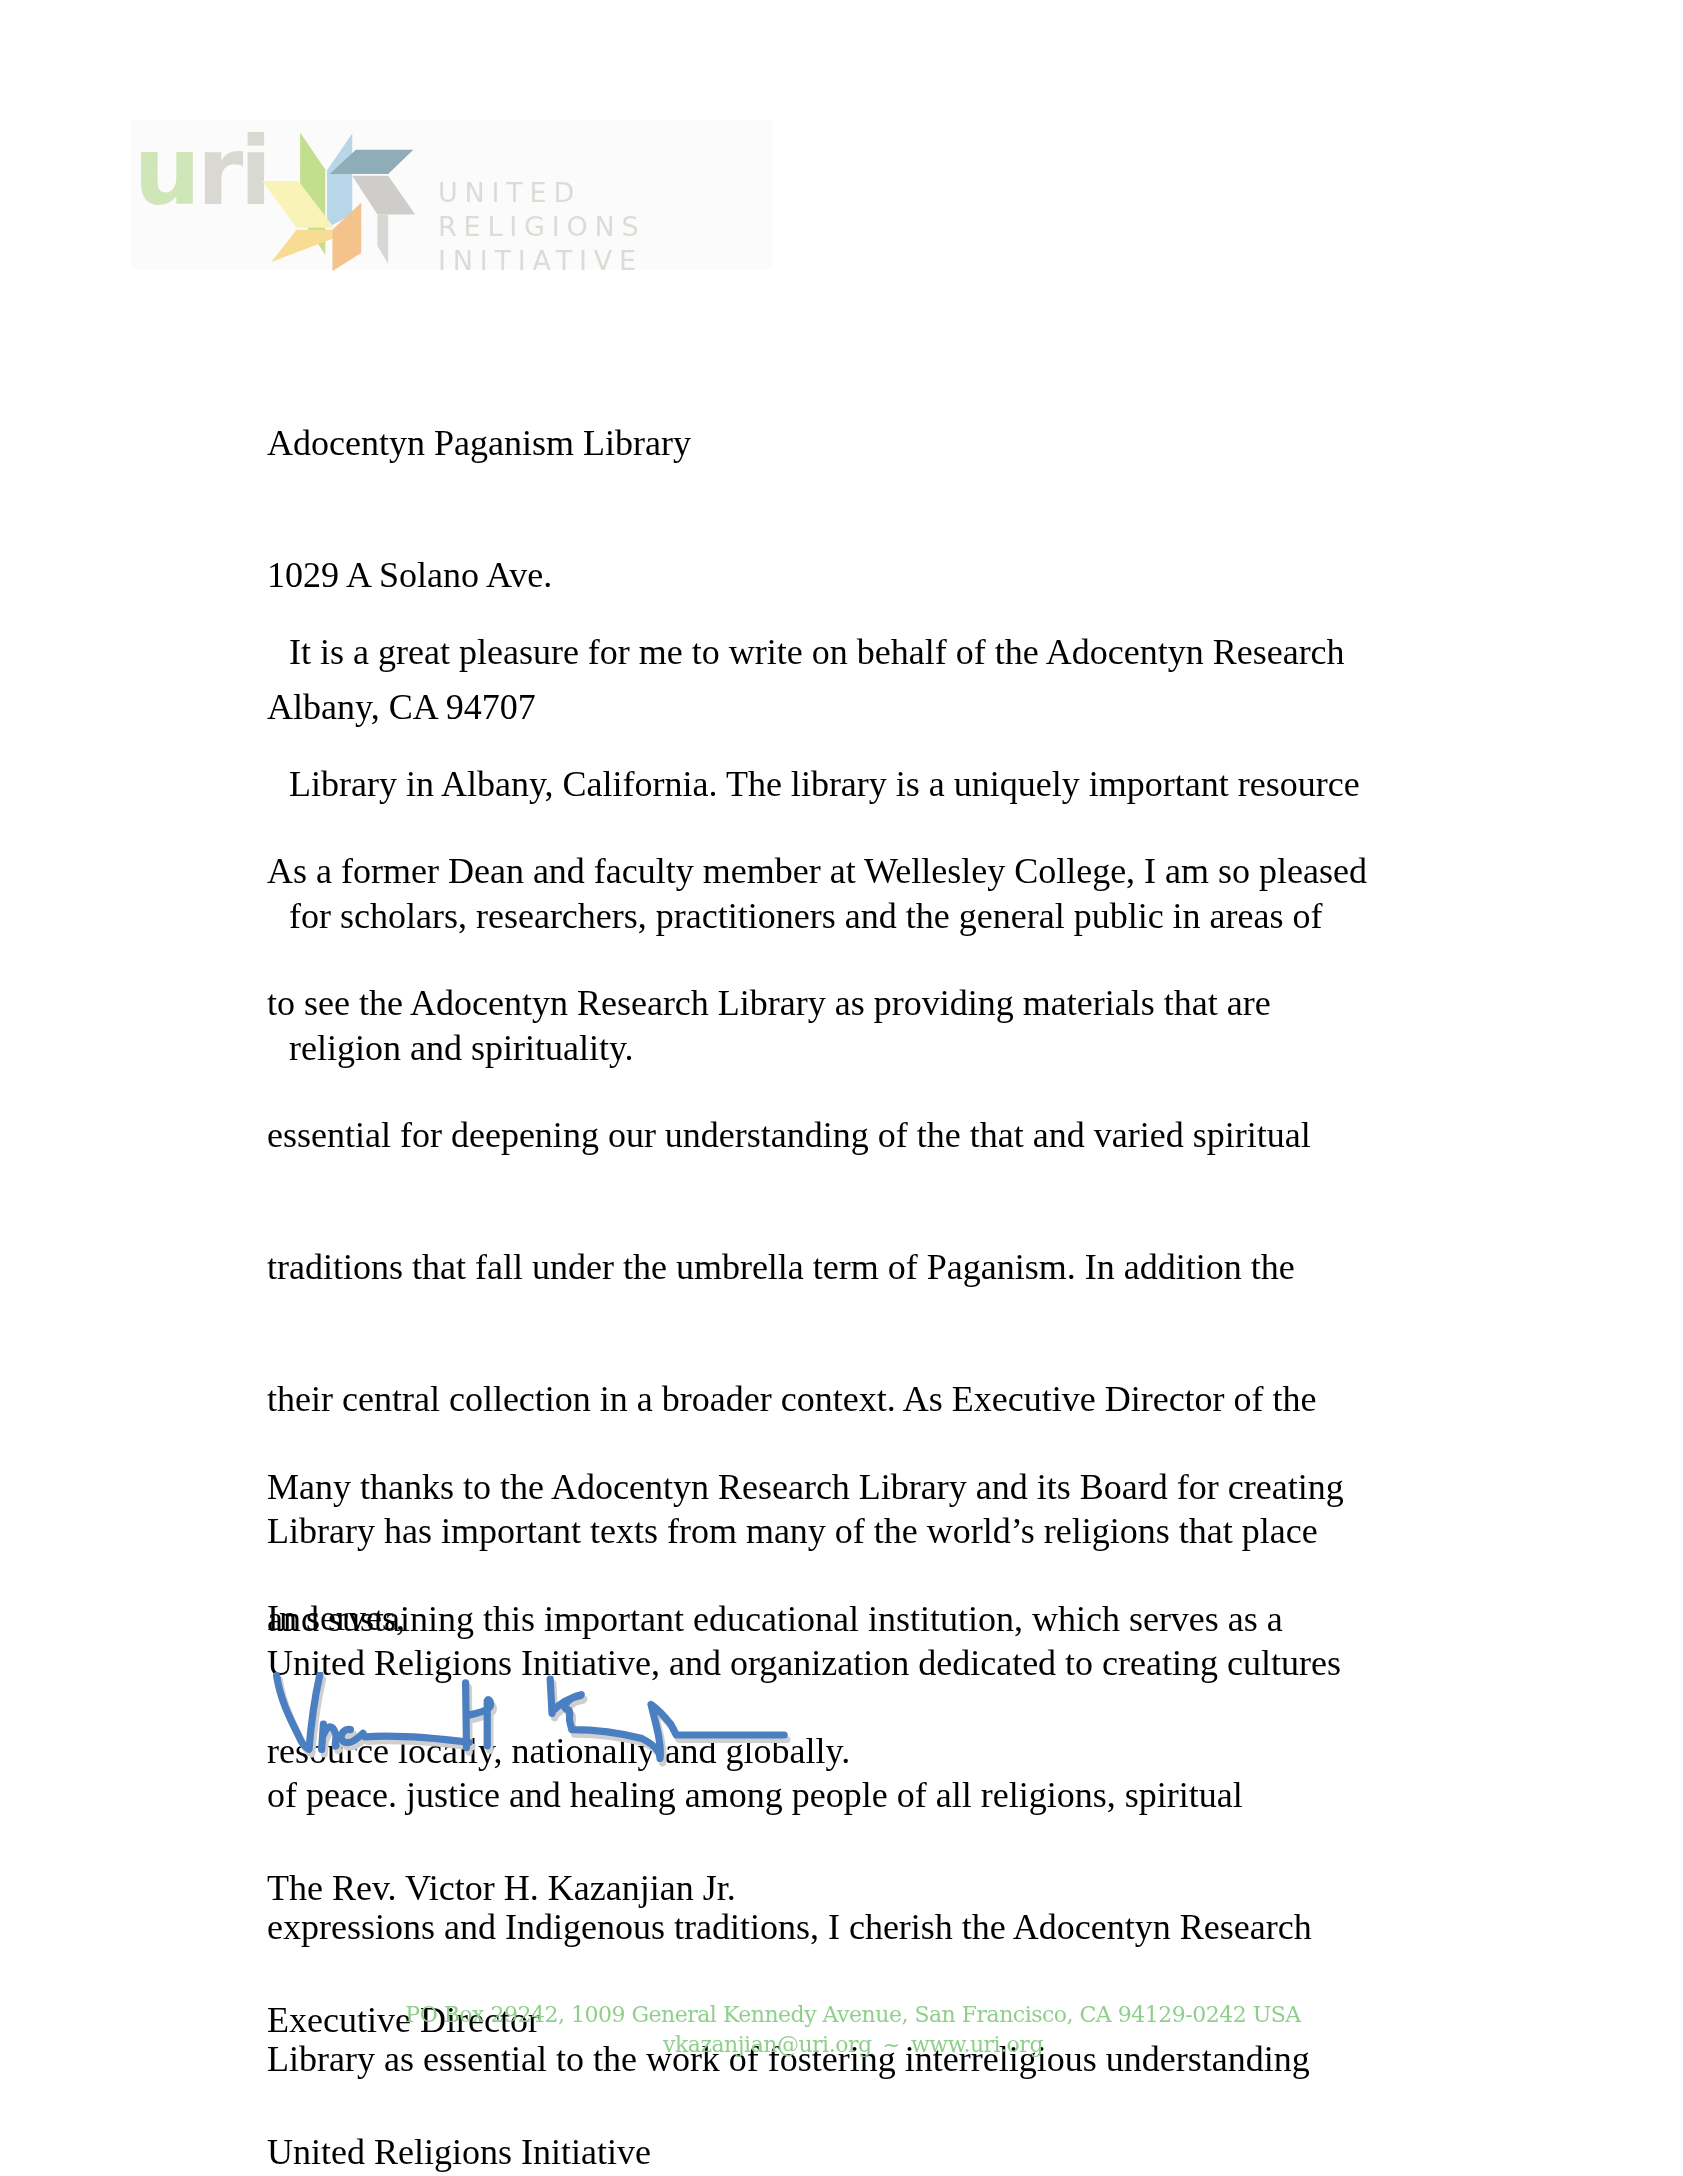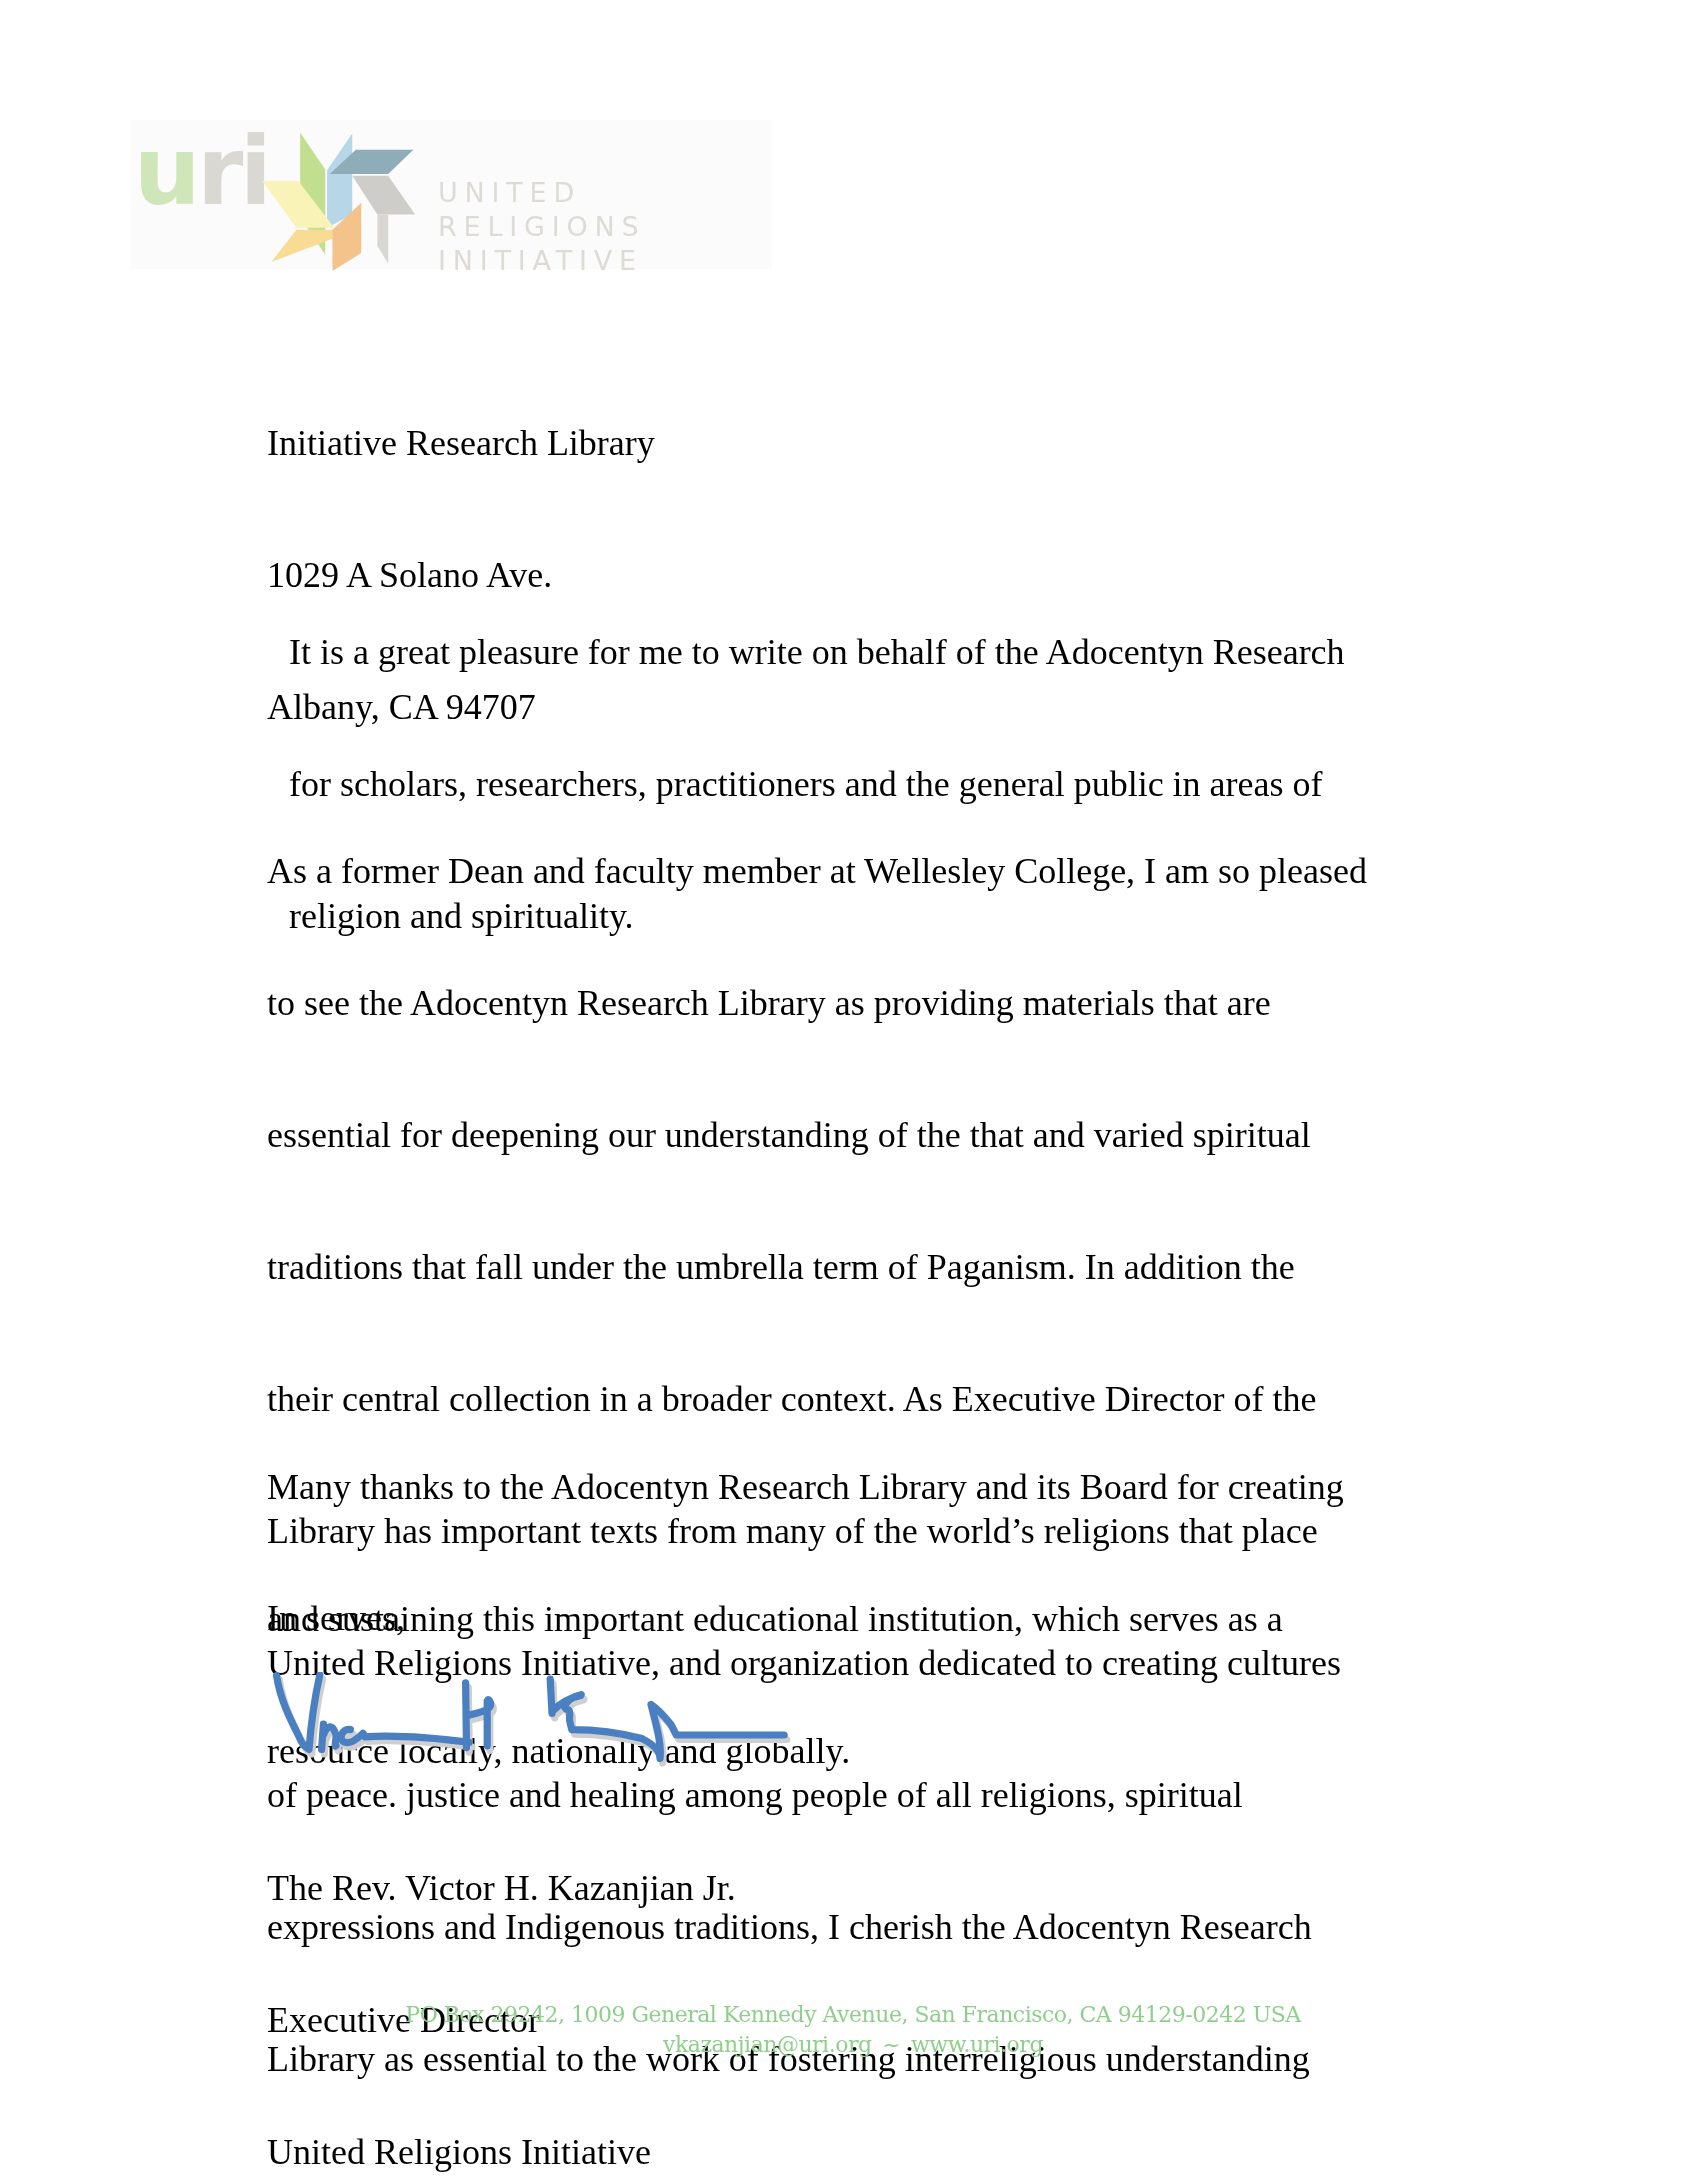--- a/index.html
+++ b/index.html
@@ -130,27 +130,28 @@
 
       <polygon points="78,122 110,92 110,148 78,168" fill="#f4c38c"></polygon>
     </svg>
     <div class="logo-name">
       <span class="block">UNITED RELIGIONS</span>
       <span class="block">INITIATIVE</span>
     </div>
   </div>
 
   <div class="text address">
-    <span class="block">Initiative Research Library</span>
+    <span class="block">Adocentyn Paganism Library</span>
     <span class="block">1029 A Solano Ave.</span>
     <span class="block">Albany, CA 94707</span>
   </div>
 
   <div class="text para1">
     <span class="block">It is a great pleasure for me to write on behalf of the Adocentyn Research</span>
+    <span class="block">Library in Albany, California. The library is a uniquely important resource</span>
     <span class="block">for scholars, researchers, practitioners and the general public in areas of</span>
     <span class="block">religion and spirituality.</span>
   </div>
 
   <div class="text para2">
     <span class="block">As a former Dean and faculty member at Wellesley College, I am so pleased</span>
     <span class="block">to see the Adocentyn Research Library as providing materials that are</span>
     <span class="block">essential for deepening our understanding of the that and varied spiritual</span>
     <span class="block">traditions that fall under the umbrella term of Paganism. In addition the</span>
     <span class="block">their central collection in a broader context. As Executive Director of the</span>

